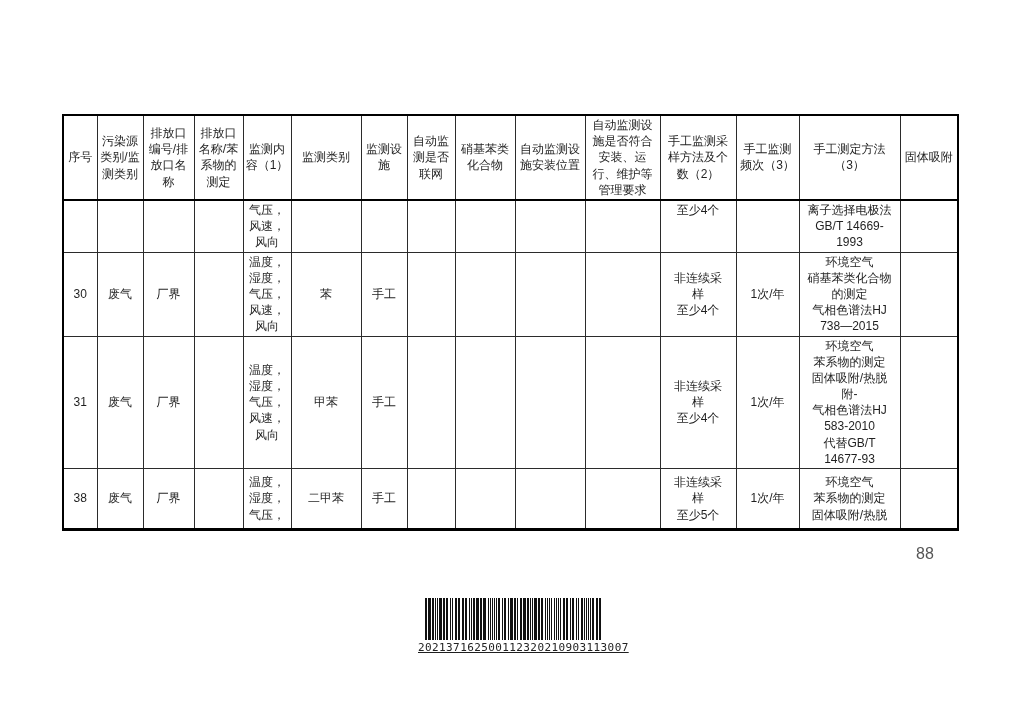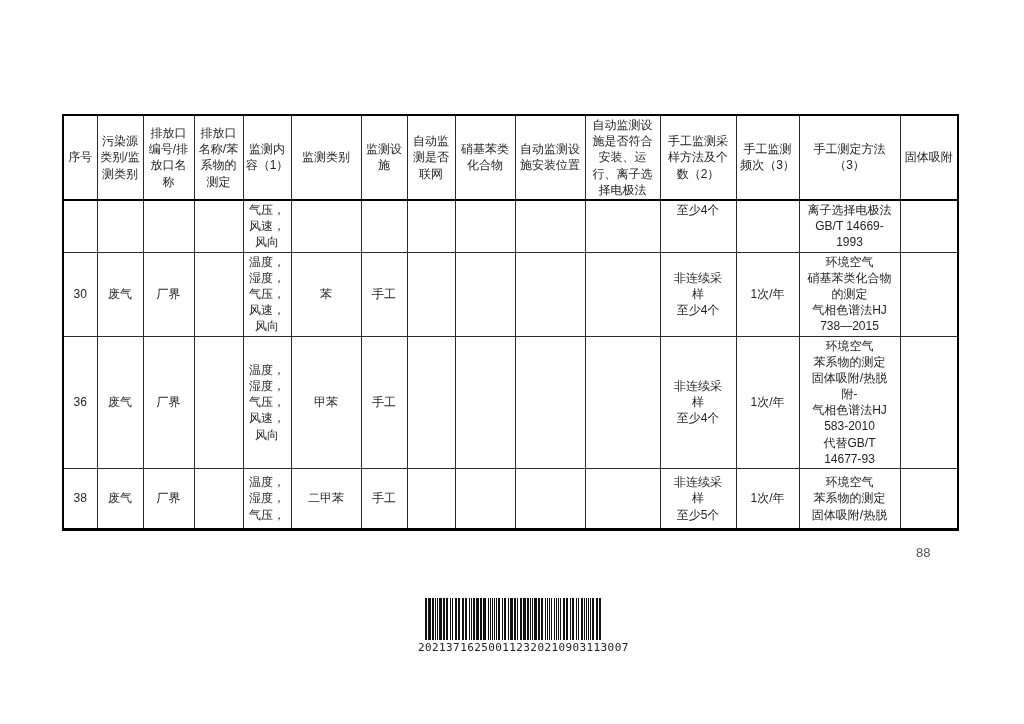--- a/index.html
+++ b/index.html
@@ -26,25 +26,26 @@
   .doc-table thead th{border-bottom:2px solid #000;}
   .doc-table tr.last-row td{border-bottom:3px solid #000;}
   tr.header-row{height:65px;}
   tr.partial-row{height:49px;}
   tr.partial-row td{vertical-align:top;}
   tr.row-30{height:84px;}
   tr.row-31{height:125px;}
   tr.row-32{height:61px;}
   .page-number{
     position:absolute;left:916px;top:545px;
-    font-size:13px;color:#555;
+    font-size:16px;color:#555;
   }
   .barcode-wrap{
     position:absolute;left:418px;top:598px;width:190px;
     text-align:right;
+    text-decoration:underline;
   }
   .barcode-bars{
     height:42px;display:flex;align-items:stretch;justify-content:center;
   }
   .barcode-bars .bar{background:#111;height:100%;flex:0 0 auto;}
   .barcode-bars .gap{background:transparent;height:100%;flex:0 0 auto;}
   .barcode-number{
     margin-top:1px;font-size:11px;letter-spacing:0.4px;color:#222;
     font-family:"DejaVu Sans Mono","Liberation Mono",monospace;
     white-space:nowrap;
@@ -76,21 +77,21 @@
       <th>序号</th>
       <th>污染源类别/监测类别</th>
       <th>排放口编号/排放口名称</th>
       <th>排放口名称/苯系物的测定</th>
       <th>监测内容（1）</th>
       <th>监测类别</th>
       <th>监测设施</th>
       <th>自动监测是否联网</th>
       <th>硝基苯类化合物</th>
       <th>自动监测设施安装位置</th>
-      <th>自动监测设施是否符合安装、运行、离子选择电极法</th>
+      <th>自动监测设施是否符合安装、运行、维护等管理要求</th>
       <th>手工监测采样方法及个数（2）</th>
       <th>手工监测频次（3）</th>
       <th>手工测定方法（3）</th>
       <th>固体吸附</th>
     </tr>
   </thead>
   <tbody>
     <tr class="partial-row">
       <td></td>
       <td></td>
@@ -133,21 +134,21 @@
 至少4个</td>
       <td>1次/年</td>
       <td>环境空气
 硝基苯类化合物
 的测定
 气相色谱法HJ
 738—2015</td>
       <td></td>
     </tr>
     <tr class="row-31">
-      <td>36</td>
+      <td>31</td>
       <td>废气</td>
       <td>厂界</td>
       <td></td>
       <td>温度，
 湿度，
 气压，
 风速，
 风向</td>
       <td>甲苯</td>
       <td>手工</td>

